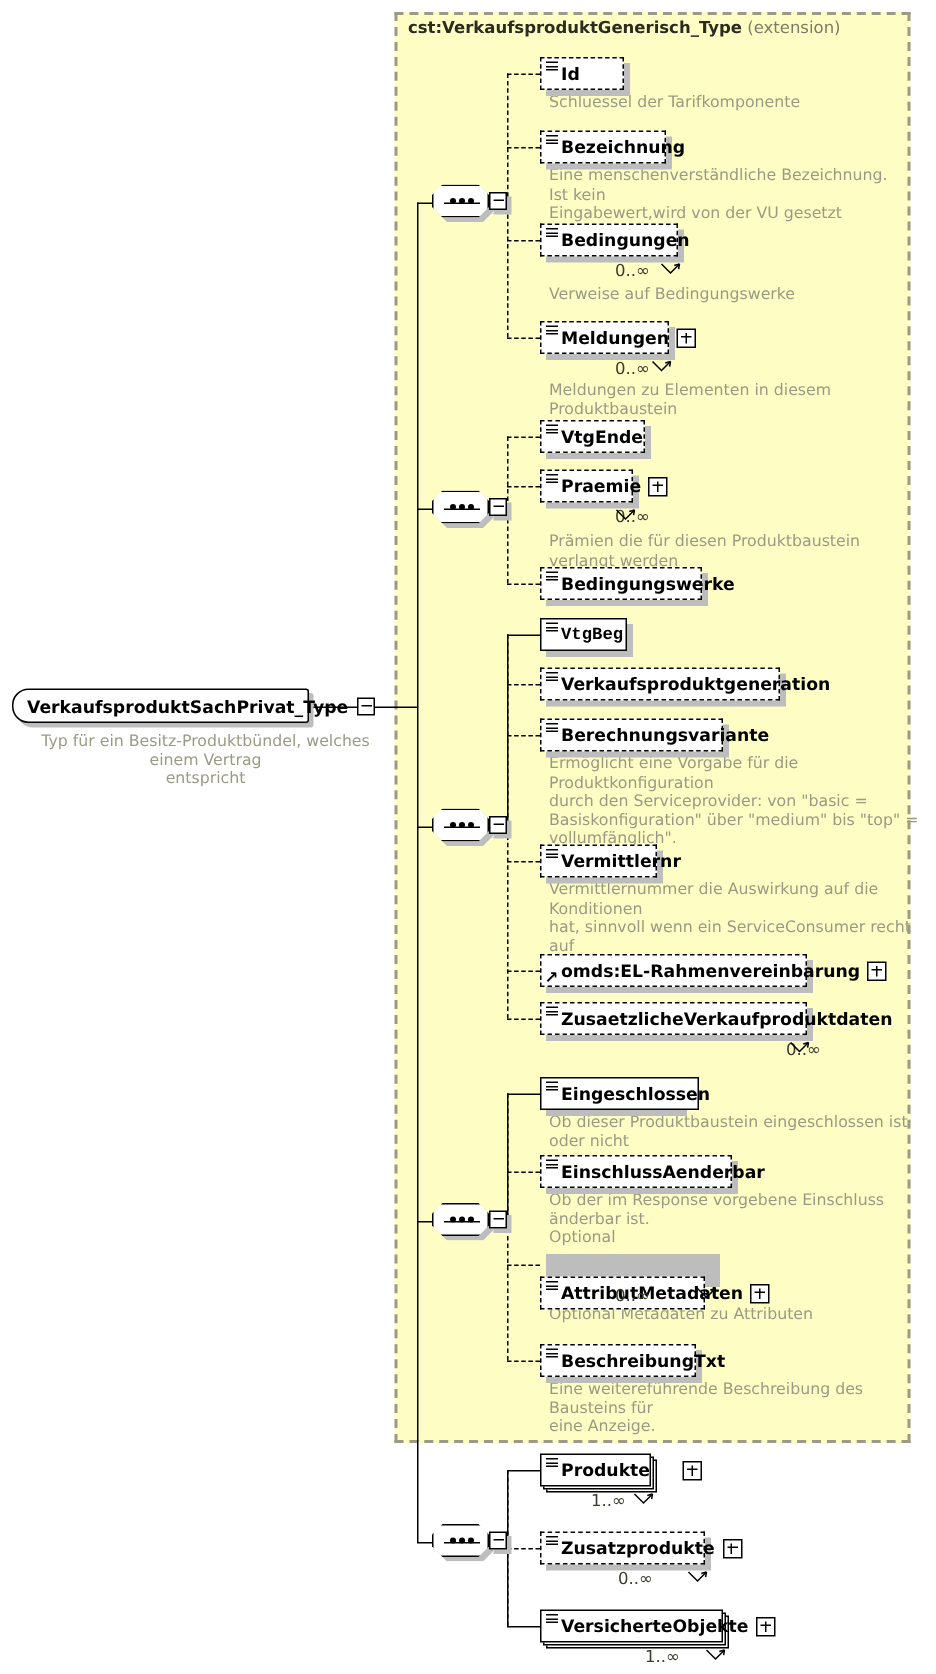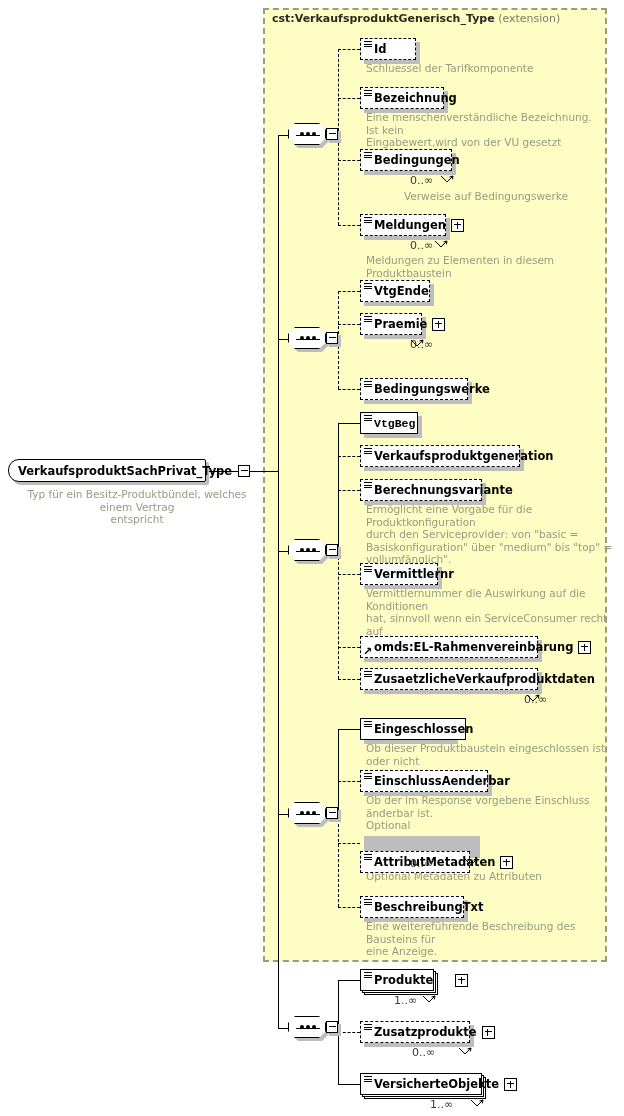--- a/index.html
+++ b/index.html
@@ -214,21 +214,21 @@
         <i></i>
         <i></i>
       </span>
       <span>Bedingungen</span>
     </div>
     <div class="many" style="left: 440px; top: 169px;"><svg width="14" height="9" viewBox="0 0 14 9">
         <path d="M1 1 L7 7 L13 1" fill="none" stroke="#000" stroke-width="1"></path>
         <path d="M13 1 L9.5 2 M13 1 L12.4 4.4" fill="none" stroke="#000" stroke-width="1"></path>
       </svg></div>
     <div class="occ" style="left: 410px; top: 174px;">0..∞</div>
-    <div class="anno" style="left: 366px; top: 190px; width: 240px; text-align: center;">Verweise auf Bedingungswerke</div>
+    <div class="anno" style="left: 366px; top: 190px; width: 240px;">Verweise auf Bedingungswerke</div>
     <div class="dln h" style="left: 338px; top: 225px; width: 22px;"></div>
     <div class="shadow" style="left: 364px; top: 218px; width: 86px; height: 22px;"></div>
     <div class="node" style="left: 360px; top: 214px; width: 86px;">
       <span class="el-icon">
         <i></i>
         <i></i>
         <i></i>
       </span>
       <span>Meldungen</span>
       <span class="plus"></span>
@@ -272,20 +272,21 @@
         <i></i>
       </span>
       <span>Praemie</span>
       <span class="plus"></span>
     </div>
     <div class="many" style="left: 410px; top: 333px;"><svg width="14" height="9" viewBox="0 0 14 9">
         <path d="M1 1 L7 7 L13 1" fill="none" stroke="#000" stroke-width="1"></path>
         <path d="M13 1 L9.5 2 M13 1 L12.4 4.4" fill="none" stroke="#000" stroke-width="1"></path>
       </svg></div>
     <div class="occ" style="left: 410px; top: 338px;">0..∞</div>
+    <div class="anno" style="left: 366px; top: 355px; width: 240px;">Prämien die für diesen Produktbaustein verlangt werden</div>
     <div class="dln h" style="left: 338px; top: 389px; width: 22px;"></div>
     <div class="shadow" style="left: 364px; top: 382px; width: 108px; height: 22px;"></div>
     <div class="node" style="left: 360px; top: 378px; width: 108px;">
       <span class="el-icon">
         <i></i>
         <i></i>
         <i></i>
       </span>
       <span>Bedingungswerke</span>
     </div>

